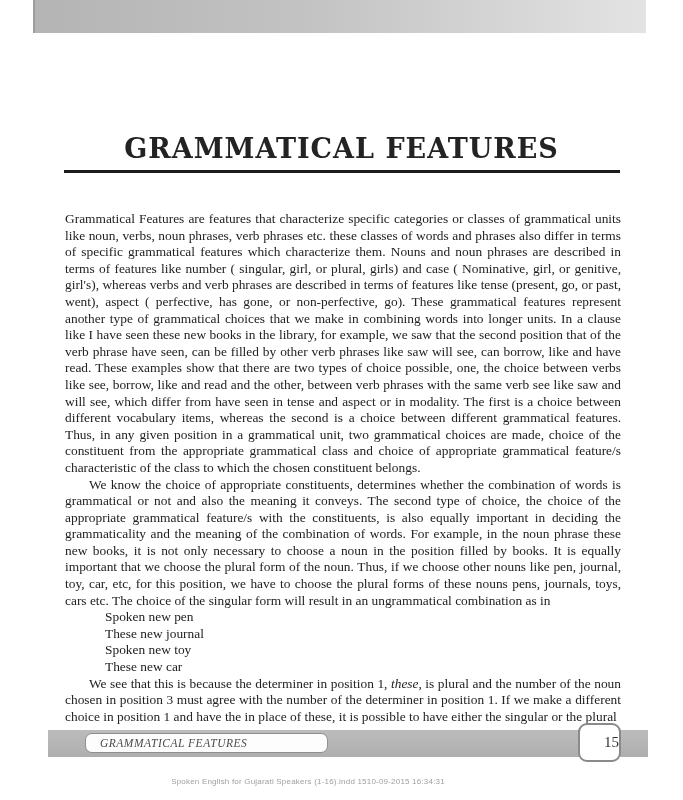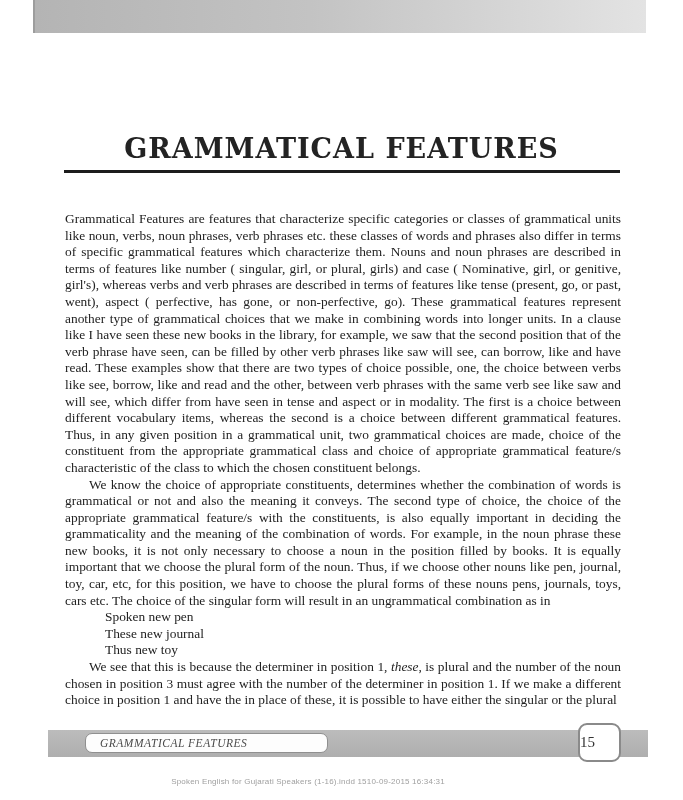--- a/index.html
+++ b/index.html
@@ -97,21 +97,21 @@
     left: 530px;
     top: -7px;
     width: 43px;
     height: 39px;
     background: #ffffff;
     border: 2px solid #8a8a8a;
     border-radius: 9px;
     box-sizing: border-box;
     display: flex;
     align-items: center;
-    justify-content: flex-start;
+    justify-content: flex-end;
     font-family: "Liberation Serif", serif;
     font-size: 15px;
     color: #333333;
   }
   
   .print-info {
     position: absolute;
     top: 777px;
     left: 55px;
     right: 35px;
@@ -132,21 +132,22 @@
 
   <h1 class="title">GRAMMATICAL FEATURES</h1>
   <div class="title-rule"></div>
 
   <div class="body-text">
     <p class="p-first">Grammatical Features are features that characterize specific categories or classes of grammatical units like noun, verbs, noun phrases, verb phrases etc. these classes of words and phrases also differ in terms of specific grammatical features which characterize them. Nouns and noun phrases are described in terms of features like number ( singular, girl, or plural, girls) and case ( Nominative, girl, or genitive, girl's), whereas verbs and verb phrases are described in terms of features like tense (present, go, or past, went), aspect ( perfective, has gone, or non-perfective, go). These grammatical features represent another type of grammatical choices that we make in combining words into longer units. In a clause like I have seen these new books in the library, for example, we saw that the second position that of the verb phrase have seen, can be filled by other verb phrases like saw will see, can borrow, like and have read. These examples show that there are two types of choice possible, one, the choice between verbs like see, borrow, like and read and the other, between verb phrases with the same verb see like saw and will see, which differ from have seen in tense and aspect or in modality. The first is a choice between different vocabulary items, whereas the second is a choice between different grammatical features. Thus, in any given position in a grammatical unit, two grammatical choices are made, choice of the constituent from the appropriate grammatical class and choice of appropriate grammatical feature/s characteristic of the class to which the chosen constituent belongs.</p>
     <p class="indent">We know the choice of appropriate constituents, determines whether the combination of words is grammatical or not and also the meaning it conveys. The second type of choice, the choice of the appropriate grammatical feature/s with the constituents, is also equally important in deciding the grammaticality and the meaning of the combination of words. For example, in the noun phrase these new books, it is not only necessary to choose a noun in the position filled by books. It is equally important that we choose the plural form of the noun. Thus, if we choose other nouns like pen, journal, toy, car, etc, for this position, we have to choose the plural forms of these nouns pens, journals, toys, cars etc. The choice of the singular form will result in an ungrammatical combination as in</p>
     <div class="examples">
       <div class="ex">Spoken new pen</div>
       <div class="ex">These new journal</div>
-      <div class="ex">Thus new toy</div>
+      <div class="ex">Spoken new toy</div>
+      <div class="ex">These new car</div>
     </div>
     <p class="indent"><span>We see that this is because the determiner in position 1, </span><i>these</i><span>, is plural and the number of the noun chosen in position 3 must agree with the number of the determiner in position 1. If we make a different choice in position 1 and have the in place of these, it is possible to have either the singular or the plural</span></p>
   </div>
 
   <div class="footer-bar">
     <div class="section-box">
       <span>GRAMMATICAL FEATURES</span>
     </div>
     <div class="pagenum-box">
       <span>15</span>

